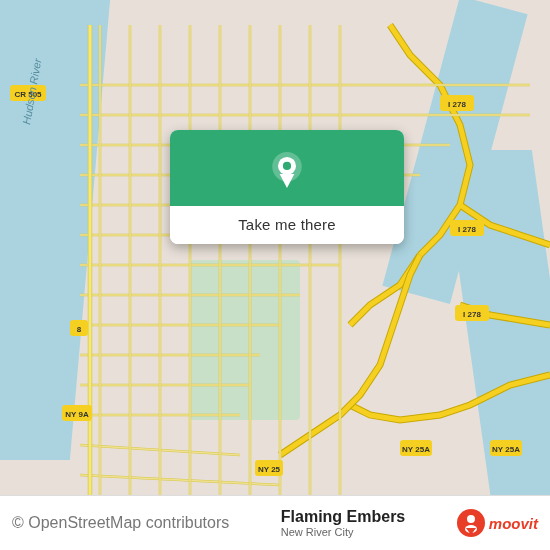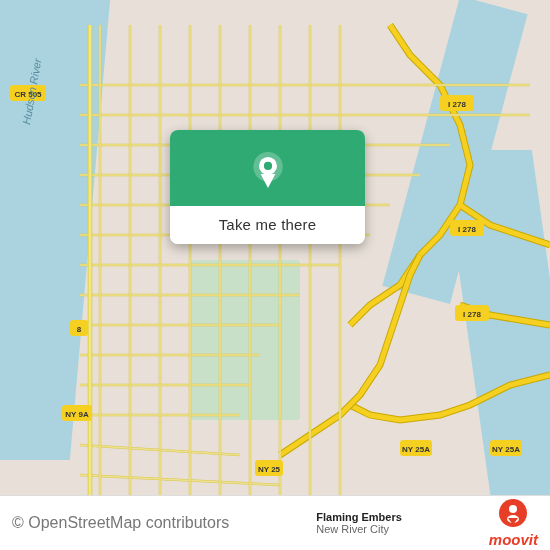--- a/index.html
+++ b/index.html
@@ -106,55 +106,54 @@
       font-size: 16px;
       color: #777;
     }
 
     #location-info {
       display: flex;
       flex-direction: column;
     }
 
     #location-name {
-      font-size: 11px;
+      font-size: 16px;
       font-weight: bold;
       color: #222;
     }
 
     #location-city {
       font-size: 11px;
       color: #666;
     }
 
     #moovit-logo {
       display: flex;
       align-items: center;
       gap: 4px;
-      flex-direction: column;
     }
 
     .moovit-icon {
       width: 28px;
       height: 28px;
     }
 
     .moovit-text {
       font-size: 15px;
       font-weight: bold;
       color: #e83e27;
       font-style: italic;
     }
 
     
     #card {
       position: absolute;
       top: 130px;
       left: 170px;
-      width: 195px;
+      width: 234px;
       background: white;
       border-radius: 8px;
       overflow: hidden;
       box-shadow: 0 4px 12px rgba(0,0,0,0.3);
       z-index: 50;
     }
 
     #card-top {
       background-color: #2eaa72;
       display: flex;

